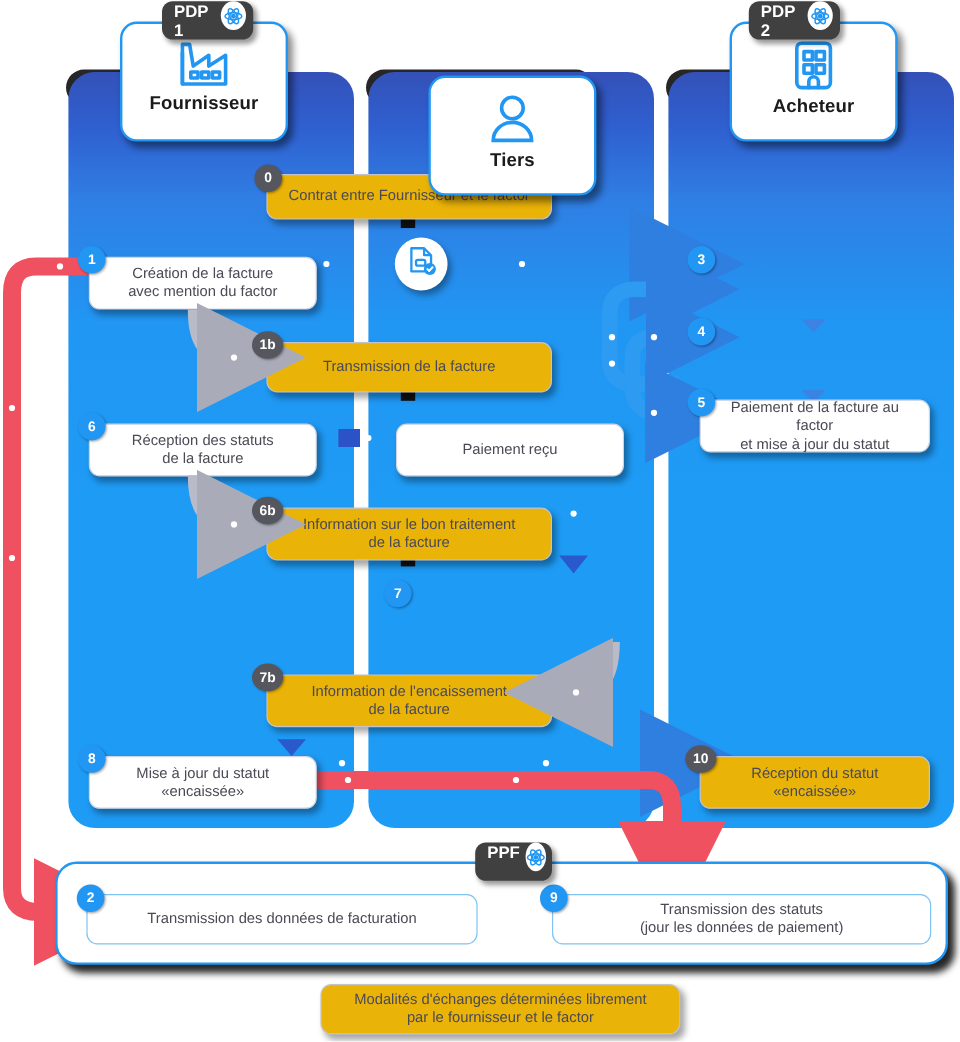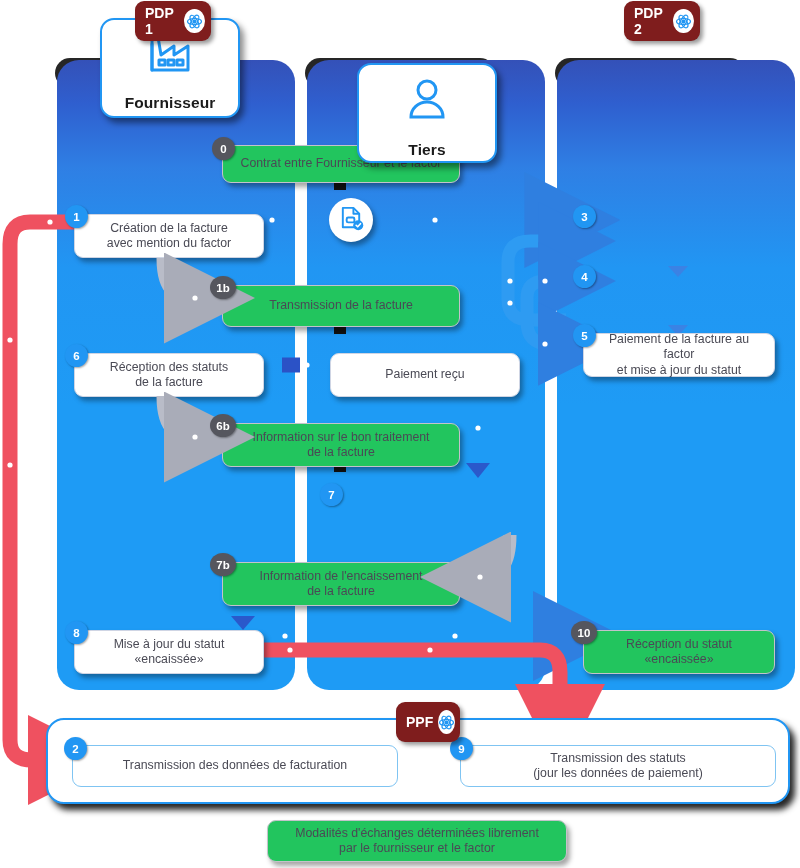--- a/index.html
+++ b/index.html
@@ -9,38 +9,38 @@
 
   
   .lane{position:absolute;border-radius:22px;}
   .lane-grad{background:linear-gradient(180deg,#3451b8 0%,#2f5fcf 7%,#2f7fe4 17%,#2196f3 33%,#1e9bf5 55%,#1e9bf5 100%);}
   .lane-shadow{position:absolute;border-radius:22px;background:#000;opacity:.85;}
 
   
   .actor{position:absolute;width:140px;height:100px;background:#fff;border:2px solid #2196f3;
          border-radius:14px;box-shadow:4px 5px 6px rgba(0,0,0,.45);
          display:flex;flex-direction:column;align-items:center;justify-content:flex-start;
-         padding-top:12px;box-sizing:border-box;z-index:40;gap:16px;}
+         padding-top:12px;box-sizing:border-box;z-index:40;}
   .actor .ttl{font-size:15.5px;font-weight:bold;color:#1b1b1b;margin-top:4px;letter-spacing:.1px;}
   .actor svg{display:block;}
 
   
-  .pill{position:absolute;height:40px;background:#7f1d1d;border-radius:9px;display:flex;
-        align-items:center;gap:5px;padding:0 6px 0 10px;box-sizing:border-box;z-index:60;
+  .pill{position:absolute;height:32px;background:#404040;border-radius:9px;display:flex;
+        align-items:flex-start;gap:5px;padding:0 6px 0 10px;box-sizing:border-box;z-index:60;
         box-shadow:3px 3px 4px rgba(0,0,0,.40);}
   .pill .ptxt{color:#fff;font-size:14px;font-weight:bold;}
   .pill .pico{width:24px;height:24px;border-radius:50%;background:#fff;display:flex;
               align-items:center;justify-content:center;}
 
   
   .box{position:absolute;box-sizing:border-box;border-radius:9px;display:flex;
        align-items:center;justify-content:center;text-align:center;z-index:30;
        font-size:12.3px;line-height:1.25;color:#4a4a55;padding:4px 8px;}
   .box.white{background:#fff;border:1px solid #cfd5e4;box-shadow:3px 4px 5px rgba(0,0,0,.35);}
-  .box.grey{background:#22c55e;border:1px solid #c3c3ca;box-shadow:3px 4px 5px rgba(0,0,0,.35);}
+  .box.grey{background:#eab308;border:1px solid #c3c3ca;box-shadow:3px 4px 5px rgba(0,0,0,.35);}
   .box.outline{background:#fff;border:1px solid #7fc4f2;box-shadow:none;}
 
   
   .badge{position:absolute;width:23px;height:23px;border-radius:50%;display:flex;
          align-items:center;justify-content:center;color:#fff;font-size:11.5px;font-weight:bold;
          z-index:35;box-shadow:1px 1px 2px rgba(0,0,0,.35);}
   .badge.blue{background:#2196f3;}
   .badge.grey{background:#55565e;}
   .badge.wide{width:26px;}
 
@@ -226,20 +226,33 @@
   <div class="actor" style="left:357px;top:18px;margin-top:45px;">
     <span>
       <svg width="44" height="44" viewBox="0 0 44 44" fill="none" stroke="#2196f3" stroke-width="3" stroke-linecap="round">
         <circle cx="22" cy="13" r="9"></circle>
         <path d="M6 40 A16 15 0 0 1 38 40 Z"></path>
       </svg>
     </span>
     <div class="ttl">Tiers</div>
   </div>
 
+  <div class="actor" style="left:608px;top:18px;">
+    <span>
+      <svg width="42" height="44" viewBox="0 0 42 44" fill="none" stroke="#2196f3" stroke-width="3" stroke-linejoin="round" stroke-linecap="round">
+        <rect x="7" y="4" width="28" height="37" rx="4"></rect>
+        <rect x="13" y="11" width="7" height="7"></rect>
+        <rect x="23" y="11" width="7" height="7"></rect>
+        <rect x="13" y="22" width="7" height="7"></rect>
+        <rect x="23" y="22" width="7" height="7"></rect>
+        <path d="M17 41 L17 36 A4 4 0 0 1 25 36 L25 41"></path>
+      </svg>
+    </span>
+    <div class="ttl">Acheteur</div>
+  </div>
 
   <div class="pill" style="left:135px;top:1px;width:76px;">
     <span class="ptxt">PDP 1</span>
     <span class="pico">
       <svg width="17" height="17" viewBox="0 0 20 20" fill="none" stroke="#2196f3" stroke-width="1.5">
         <circle cx="10" cy="10" r="2.4" fill="#2196f3" stroke="none"></circle>
         <ellipse cx="10" cy="10" rx="8.2" ry="3.4"></ellipse>
         <ellipse cx="10" cy="10" rx="8.2" ry="3.4" transform="rotate(60 10 10)"></ellipse>
         <ellipse cx="10" cy="10" rx="8.2" ry="3.4" transform="rotate(120 10 10)"></ellipse>
       </svg>

